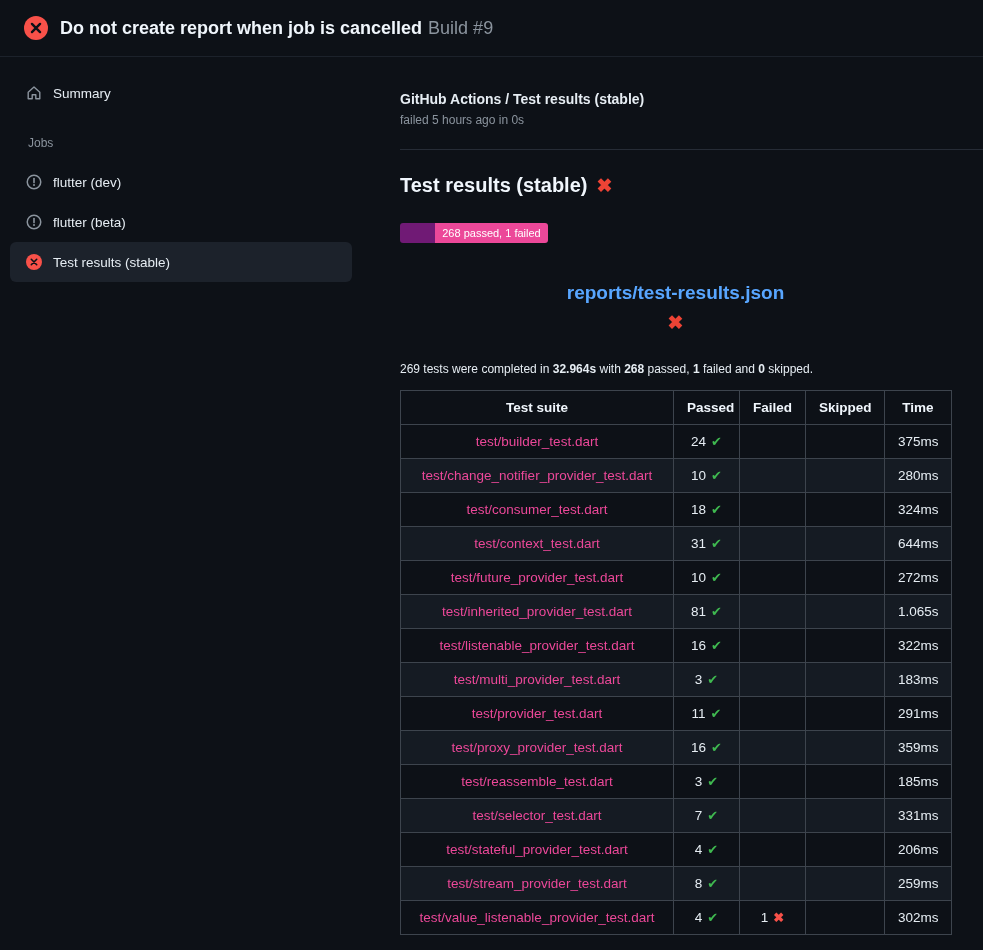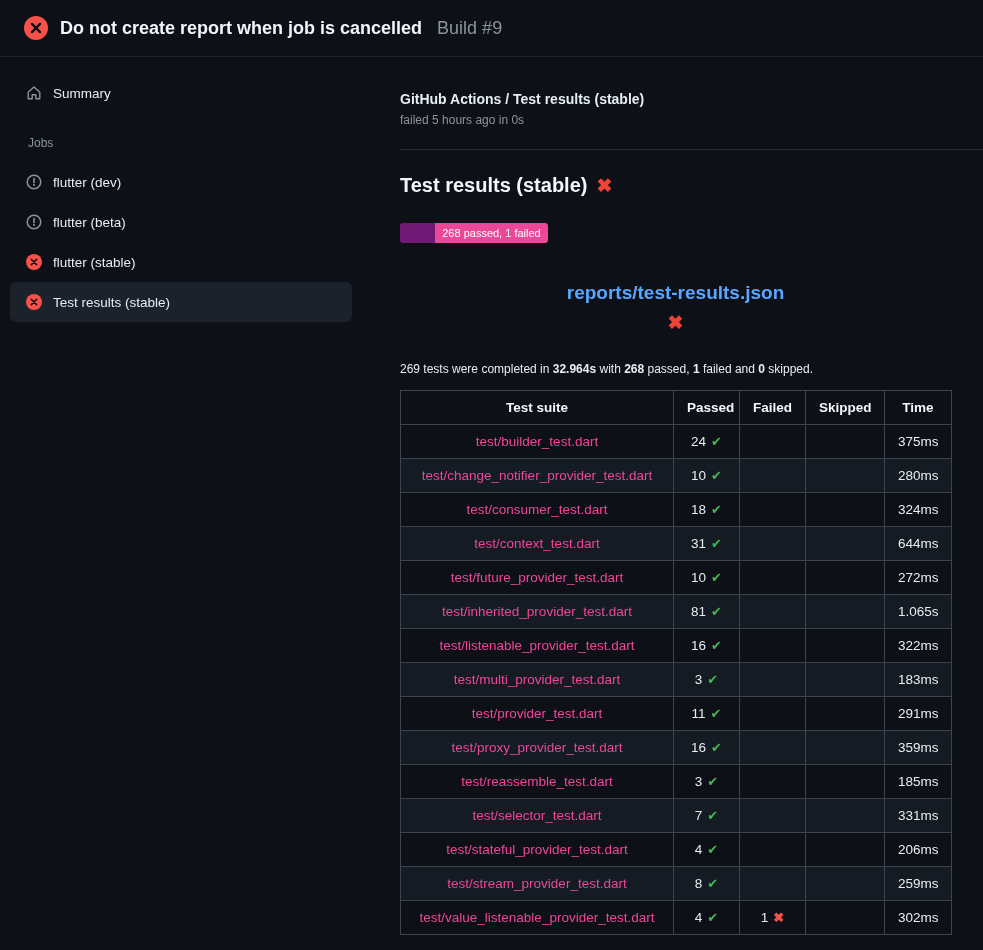--- a/index.html
+++ b/index.html
@@ -9,21 +9,21 @@
     font-family:"Liberation Sans", sans-serif; font-size:14px;
   }
   
   .top-header {
     display:flex; align-items:center; gap:12px;
     height:57px; padding:0 24px;
     border-bottom:1px solid #1c222b;
   }
   .status-circle { width:24px; height:24px; flex:none; }
   .title-line { font-size:18px; font-weight:700; color:#f0f6fc; white-space:nowrap; }
-  .build-no { font-size:18px; font-weight:400; color:#8b949e; margin-left:15px; }
+  .build-no { font-size:18px; font-weight:400; color:#8b949e; margin-left:6px; }
 
   
   .layout { display:flex; align-items:flex-start; }
   .sidebar { flex:0 0 392px; padding:23px 0 0 10px; }
   .main { flex:1; padding:34px 32px 0 8px; min-width:0; }
 
   
   .side-item {
     display:flex; align-items:center; gap:11px;
     width:342px; height:26px; padding:0 16px;
@@ -127,26 +127,20 @@
         <svg class="icon16" viewBox="0 0 16 16">
             <use href="#def-neutral-circle"></use>
           </svg>
         <span>flutter (dev)</span>
       </div>
       <div class="job-item">
         <svg class="icon16" viewBox="0 0 16 16">
             <use href="#def-neutral-circle"></use>
           </svg>
         <span>flutter (beta)</span>
-      </div>
-      <div class="job-item">
-        <svg class="icon16" viewBox="0 0 16 16">
-            <use href="#def-failed-circle"></use>
-          </svg>
-        <span>flutter (stable)</span>
       </div>
       <div class="job-item selected">
         <svg class="icon16" viewBox="0 0 16 16">
             <use href="#def-failed-circle"></use>
           </svg>
         <span>Test results (stable)</span>
       </div>
     </div>
   </div>
 

